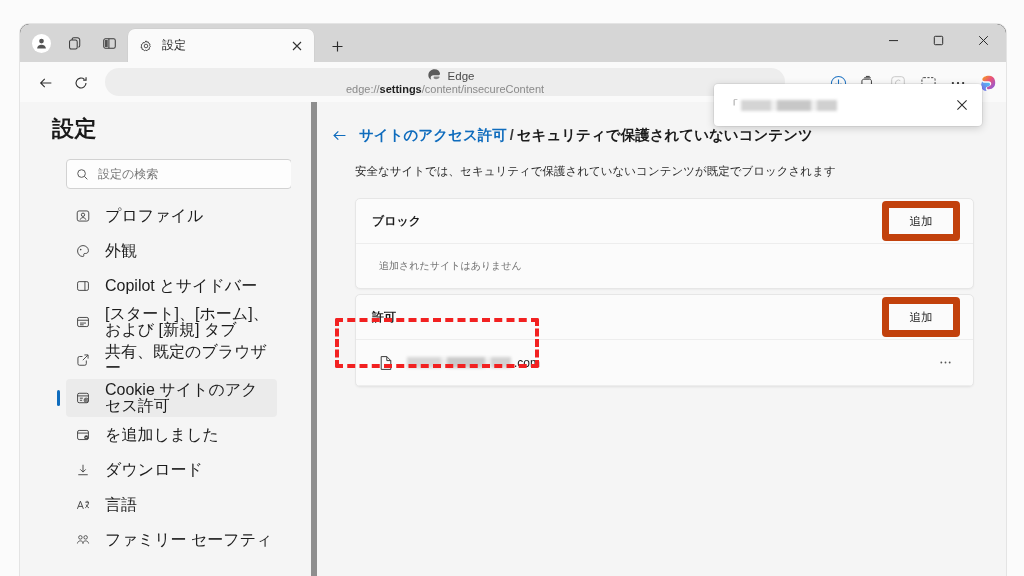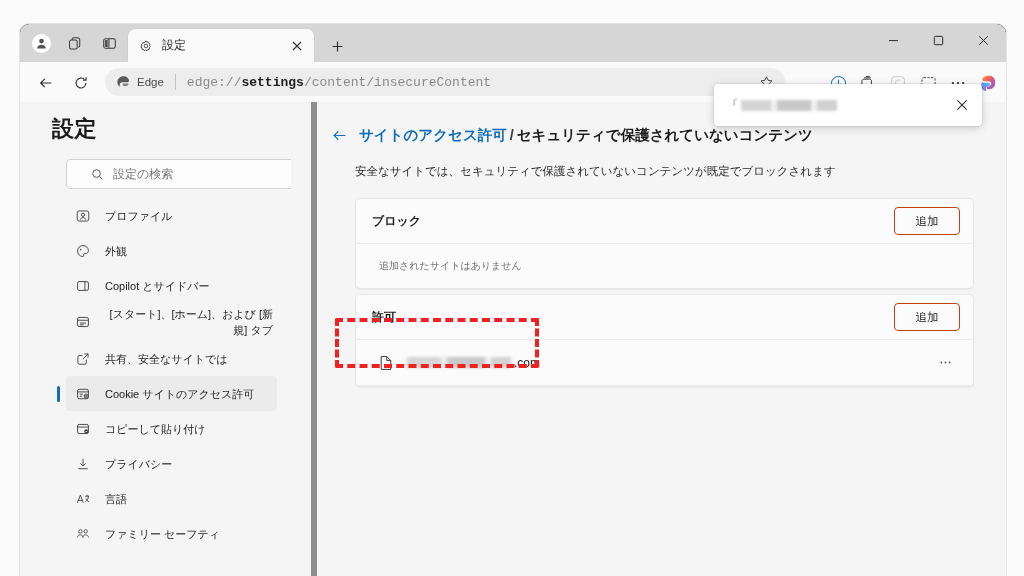--- a/index.html
+++ b/index.html
@@ -83,26 +83,26 @@
     position: absolute; top: 8px;
     width: 26px; height: 26px; border-radius: 5px;
     display: flex; align-items: center; justify-content: center;
     color: #2f2f2f;
   }
   .omnibox {
     position: absolute; left: 85px; top: 6px;
     width: 680px; height: 28px;
     background: #ededed;
     border-radius: 14px;
-    display: flex; align-items: center;
+    display: flex; align-items: center; flex-direction: column;
   }
   .omnibox .edgebadge { display: flex; align-items: center; margin-left: 11px; gap: 6px; }
   .omnibox .edgelabel { font-size: 11.5px; color: #4a4a4a; }
   .omnibox .vsep { width: 1px; height: 16px; background: #c3c3c3; margin: 0 11px; }
-  .omnibox .url { font-size: 13px; color: #8a8a8a; white-space: nowrap; font-family: Liberation Mono, monospace; }
+  .omnibox .url { font-size: 11px; color: #8a8a8a; white-space: nowrap; }
   .omnibox .url b { color: #1f1f1f; font-weight: 700; }
   .omnibox .star {
     margin-left: auto; margin-right: 7px;
     width: 24px; height: 24px; display: flex; align-items: center; justify-content: center;
     color: #333;
   }
   .tb-right { position: absolute; right: 4px; top: 7px; display: flex; align-items: center; gap: 2px; }
   .tb-ricon {
     width: 28px; height: 28px; border-radius: 5px;
     display: flex; align-items: center; justify-content: center; color: #2f2f2f;
@@ -125,40 +125,40 @@
   .settings-title {
     position: absolute; left: 32px; top: 12px;
     font-size: 22px; color: #1a1a1a; font-weight: 600; letter-spacing: .5px;
   }
   .searchbox {
     position: absolute; left: 46px; top: 57px;
     width: 224px; height: 28px;
     background: #fdfdfd;
     border: 1px solid #d2d2d2;
     border-radius: 4px;
-    display: flex; align-items: center; padding-left: 15px;
+    display: flex; align-items: center;
   }
   .searchbox .sicon { margin-left: 9px; color: #5a5a5a; display: flex; }
   .searchbox .splaceholder { margin-left: 9px; font-size: 12px; color: #777; }
 
   .navlist { position: absolute; left: 0; top: 96px; width: 271px; }
   .navitem {
     position: relative;
     margin: 0 14px 0 46px;
     min-height: 29px;
     display: flex; align-items: center;
     border-radius: 4px;
     padding: 3px 4px 3px 0;
   }
   .navitem .nicon {
     width: 22px; min-width: 22px; display: flex; align-items: center; justify-content: center;
     color: #3f3f3f; margin-left: 6px;
   }
   .navitem .nlabel {
-    margin-left: 11px; font-size: 11px; color: #1c1c1c; line-height: 16px; text-align: right;
+    margin-left: 11px; font-size: 16px; color: #1c1c1c; line-height: 16px;
   }
   .navitem.selected { background: #ebebeb; }
   .navitem.selected::before {
     content: ""; position: absolute; left: -9px; top: 50%; transform: translateY(-50%);
     width: 3px; height: 16px; background: #0f6cbd; border-radius: 2px;
   }
   .content-scroll {
     position: absolute; left: 291px; top: 0;
     width: 6px; height: 482px; background: #8e8e8e;
   }
@@ -194,21 +194,21 @@
     overflow: hidden;
   }
   .card-head {
     height: 44px; display: flex; align-items: center;
     padding: 0 13px 0 16px;
   }
   .card-head .chtitle { font-size: 12px; color: #1b1b1b; font-weight: 600; }
   .addbtn {
     margin-left: auto;
     min-width: 44px; height: 26px; padding: 0 10px;
-    background: #fbfbfb; border: 1px solid #c2410c; border-radius: 4px;
+    background: #fbfbfb; border: 7px solid #c2410c; border-radius: 4px;
     font-size: 11.5px; color: #1b1b1b;
     display: flex; align-items: center; justify-content: center;
   }
   .card-body { border-top: 1px solid #ededed; }
   .emptytext {
     padding: 15px 0 15px 23px; font-size: 10px; color: #707070;
   }
   .siterow {
     height: 45px; display: flex; align-items: center; padding: 0 14px 0 23px;
     border-bottom: 1px solid #ededed;
@@ -478,21 +478,21 @@
             <span class="nlabel">[スタート]、[ホーム]、および [新規] タブ</span>
           </div>
 
           <div class="navitem">
             <span class="nicon">
               <svg width="14" height="14" viewBox="0 0 16 16" fill="none" stroke="#3f3f3f" stroke-width="1.05">
                   <path d="M11.8 8.6v3.6a1.8 1.8 0 0 1-1.8 1.8H4a1.8 1.8 0 0 1-1.8-1.8V5.8A1.8 1.8 0 0 1 4 4h3.4"></path>
                   <path d="M9.6 2.2h4.2v4.2M13.6 2.4L7.8 8.2"></path>
                 </svg>
             </span>
-            <span class="nlabel">共有、安全なサイトでは</span>
+            <span class="nlabel">共有、既定のブラウザー</span>
           </div>
 
           <div class="navitem selected">
             <span class="nicon">
               <svg width="14" height="14" viewBox="0 0 16 16" fill="none" stroke="#3f3f3f" stroke-width="1.05">
                   <rect x="1.8" y="2.6" width="12.4" height="10.8" rx="1.8"></rect>
                   <path d="M1.8 5.6h12.4"></path>
                   <path d="M4.4 8.2h3.4M4.4 10.6h2.6"></path>
                   <circle cx="11.6" cy="10.4" r="2.3" fill="#f5f5f5"></circle>
                   <circle cx="11.6" cy="10.4" r="1"></circle>
@@ -503,30 +503,30 @@
 
           <div class="navitem">
             <span class="nicon">
               <svg width="14" height="14" viewBox="0 0 16 16" fill="none" stroke="#3f3f3f" stroke-width="1.05">
                   <rect x="1.8" y="2.8" width="12.4" height="10.4" rx="1.8"></rect>
                   <path d="M1.8 5.8h12.4"></path>
                   <circle cx="11.8" cy="10.8" r="2.4" fill="#3f3f3f" stroke="none"></circle>
                   <path d="M10.7 10.8l.8.8 1.5-1.6" stroke="#f5f5f5" stroke-width="1"></path>
                 </svg>
             </span>
-            <span class="nlabel">コピーして貼り付け</span>
+            <span class="nlabel">を追加しました</span>
           </div>
 
           <div class="navitem">
             <span class="nicon">
               <svg width="14" height="14" viewBox="0 0 16 16" fill="none" stroke="#3f3f3f" stroke-width="1.05">
                   <path d="M8 2v8.2M4.9 7.3L8 10.4l3.1-3.1M2.6 13.4h10.8"></path>
                 </svg>
             </span>
-            <span class="nlabel">プライバシー</span>
+            <span class="nlabel">ダウンロード</span>
           </div>
 
           <div class="navitem">
             <span class="nicon">
               <svg width="14" height="14" viewBox="0 0 16 16" fill="none" stroke="#3f3f3f" stroke-width="1.05">
                   <path d="M1.6 12.4L5 3.6l3.4 8.8M2.9 9.6h4.3"></path>
                   <path d="M10.6 4.8h4.2M12.7 3.2v1.6M14.4 4.8c-.4 3-1.8 5-3.8 6.4"></path>
                   <path d="M11.6 7.6c.6 2 1.8 3.1 3.2 3.6"></path>
                 </svg>
             </span>

